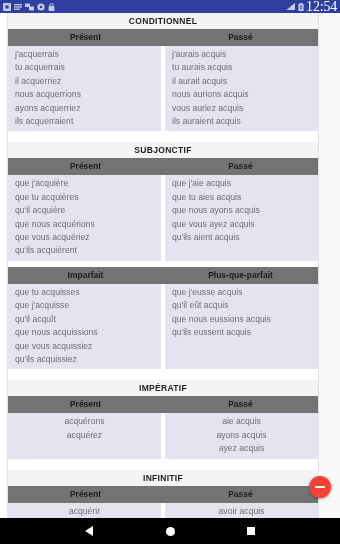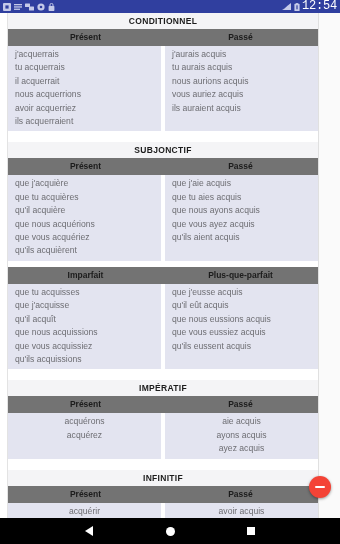--- a/index.html
+++ b/index.html
@@ -15,22 +15,22 @@
     height:13px; width:100%;
     background:#303f9f;
     display:flex; align-items:center;
     padding:0 3px;
     position:relative;
   }
   .sb-left{ display:flex; align-items:center; gap:3px; }
   .sb-right{ position:absolute; right:3px; display:flex; align-items:center; gap:2px; }
   .sb-ico{ display:block; }
   .sb-clock{
-    color:#ffffff; font-size:12px; line-height:9px;
-    font-family:Liberation Mono, monospace;
+    color:#ffffff; font-size:14px; line-height:9px;
+    font-family:Liberation Serif, serif;
     letter-spacing:-0.2px;
   }
 
   
   #app{
     position:absolute; top:13px; left:0;
     width:340px; height:505px;
     background:#ffffff;
     overflow:hidden;
   }
@@ -185,28 +185,29 @@
   <div class="block">
         <div class="block-title">CONDITIONNEL</div>
         <div class="col-heads">
           <div class="col-head">Présent</div>
           <div class="col-head">Passé</div>
         </div>
         <div class="cols">
           <div class="col">
             <div class="cell">j'acquerrais</div>
             <div class="cell">tu acquerrais</div>
-            <div class="cell">il acquerrait</div>
+            <div class="cell">il acquerriez</div>
             <div class="cell">nous acquerrions</div>
-            <div class="cell">avoir acquerriez</div>
+            <div class="cell">ayons acquerriez</div>
             <div class="cell">ils acquerraient</div>
           </div>
           <div class="col">
             <div class="cell">j'aurais acquis</div>
             <div class="cell">tu aurais acquis</div>
+            <div class="cell">il aurait acquis</div>
             <div class="cell">nous aurions acquis</div>
             <div class="cell">vous auriez acquis</div>
             <div class="cell">ils auraient acquis</div>
           </div>
         </div>
       </div>
       <div class="spacer"></div>
       <div class="block">
         <div class="block-title">SUBJONCTIF</div>
         <div class="col-heads">
@@ -237,27 +238,26 @@
           <div class="col-head">Imparfait</div>
           <div class="col-head">Plus-que-parfait</div>
         </div>
         <div class="cols">
           <div class="col">
             <div class="cell">que tu acquisses</div>
             <div class="cell">que j'acquisse</div>
             <div class="cell">qu'il acquît</div>
             <div class="cell">que nous acquissions</div>
             <div class="cell">que vous acquissiez</div>
-            <div class="cell">qu'ils acquissions</div>
+            <div class="cell">qu'ils acquissiez</div>
           </div>
           <div class="col">
             <div class="cell">que j'eusse acquis</div>
             <div class="cell">qu'il eût acquis</div>
             <div class="cell">que nous eussions acquis</div>
-            <div class="cell">que vous eussiez acquis</div>
             <div class="cell">qu'ils eussent acquis</div>
           </div>
         </div>
       </div>
       <div class="spacer"></div>
       <div class="block">
         <div class="block-title">IMPÉRATIF</div>
         <div class="col-heads">
           <div class="col-head">Présent</div>
           <div class="col-head">Passé</div>

